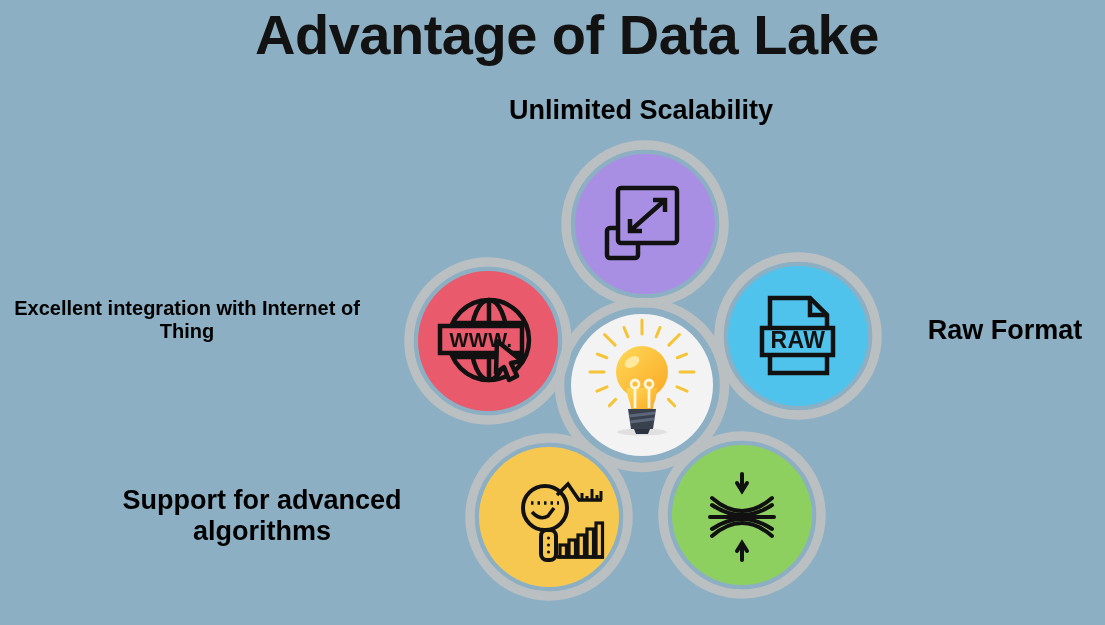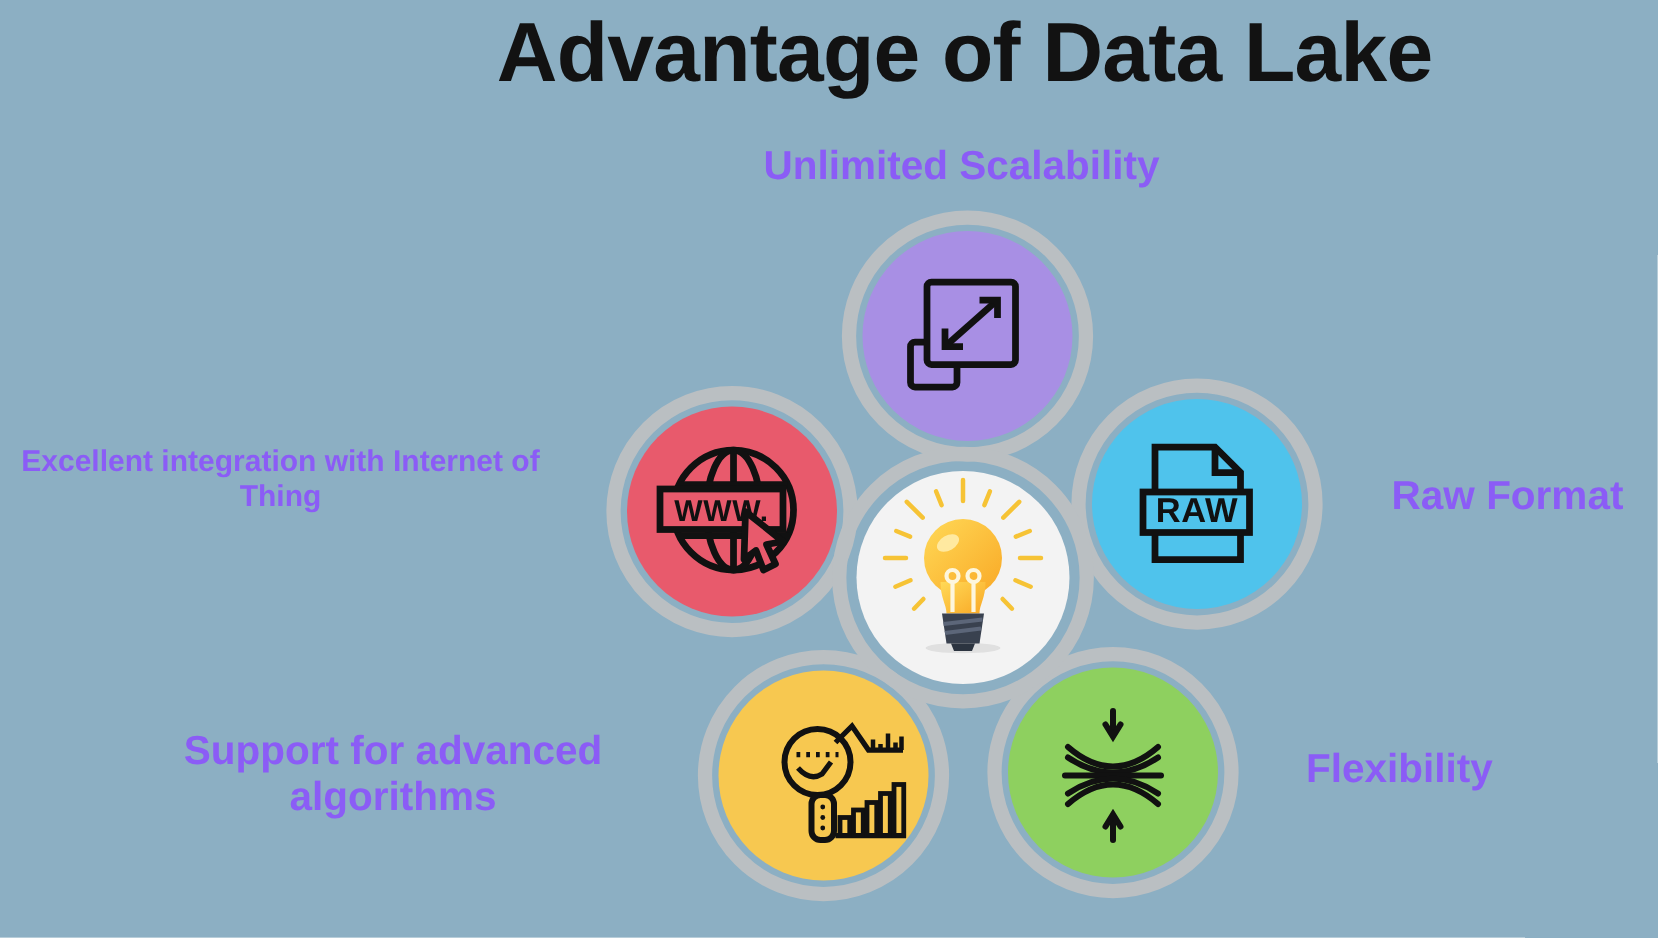--- a/index.html
+++ b/index.html
@@ -6,29 +6,29 @@
   #stage{
     position:relative;
     width:1105px;height:625px;
     overflow:hidden;
     font-family:"Liberation Sans", sans-serif;
   }
   #flower-svg{position:absolute;left:0;top:0;}
   .lbl{
     position:absolute;
     font-weight:bold;
-    color:#8b5cf6;
+    color:#000000;
     text-align:center;
     line-height:1.16;
   }
   #page-title{
     position:absolute;
     left:255px;top:2px;width:700px;
     font-size:56px;font-weight:bold;color:#121212;
-    text-align:right;white-space:nowrap;
+    text-align:left;white-space:nowrap;
     letter-spacing:-0.5px;
   }
   #lbl-scalability{left:441px;top:95px;width:400px;font-size:27px;white-space:nowrap;}
   #lbl-raw{left:855px;top:315px;width:300px;font-size:27px;white-space:nowrap;}
   #lbl-flex{left:783px;top:497px;width:300px;font-size:27px;white-space:nowrap;}
   #lbl-support{left:107px;top:485px;width:310px;font-size:27px;}
   #lbl-iot{left:2px;top:297px;width:370px;font-size:20px;}
 </style>
 </head>
 <body>
@@ -164,16 +164,15 @@
           <line x1="-12" y1="50" x2="12" y2="47"></line>
         </g>
         <path d="M -8,57 L -6,62 L 6,62 L 8,57 Z" fill="#2c3440"></path>
       </g>
     </g>
   </svg>
 
   <div id="page-title">Advantage of Data Lake</div>
   <div id="lbl-scalability" class="lbl">Unlimited Scalability</div>
   <div id="lbl-raw" class="lbl">Raw Format</div>
-  <div id="lbl-flex" class="lbl">Flexibility</div>
   <div id="lbl-support" class="lbl">Support for advanced algorithms</div>
   <div id="lbl-iot" class="lbl">Excellent integration with Internet of Thing</div>
 </div>
 
 </body></html>

